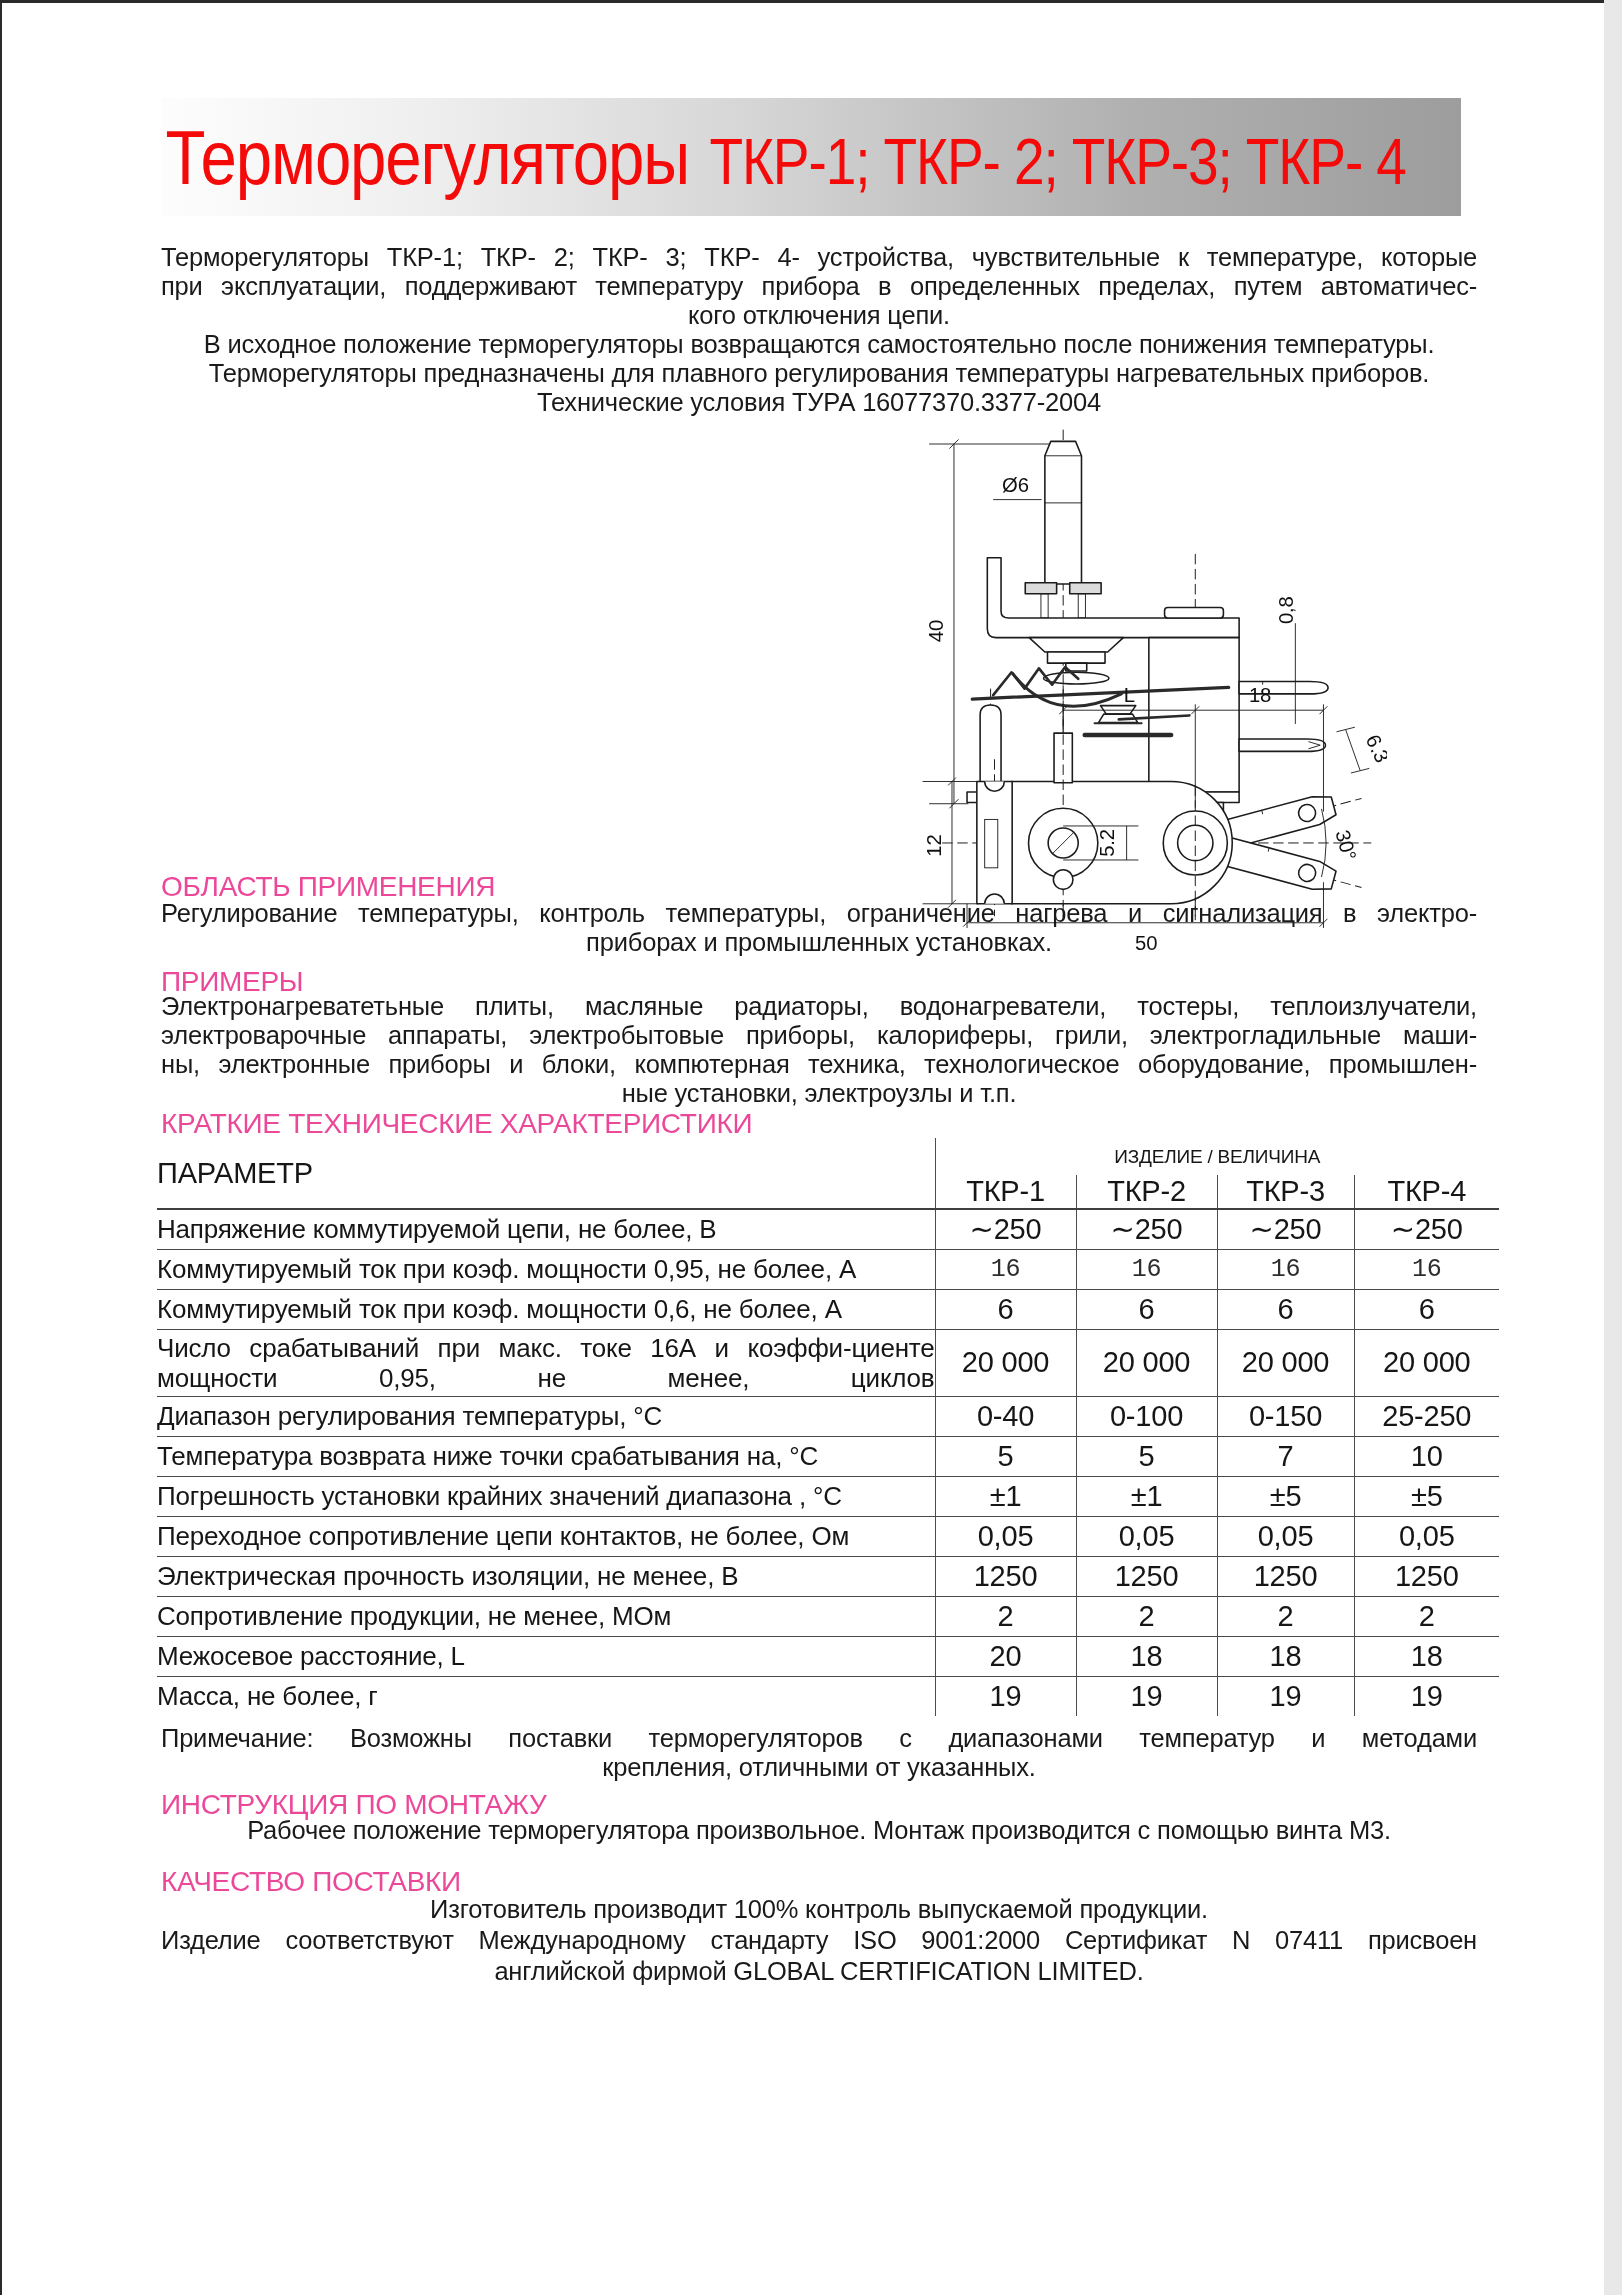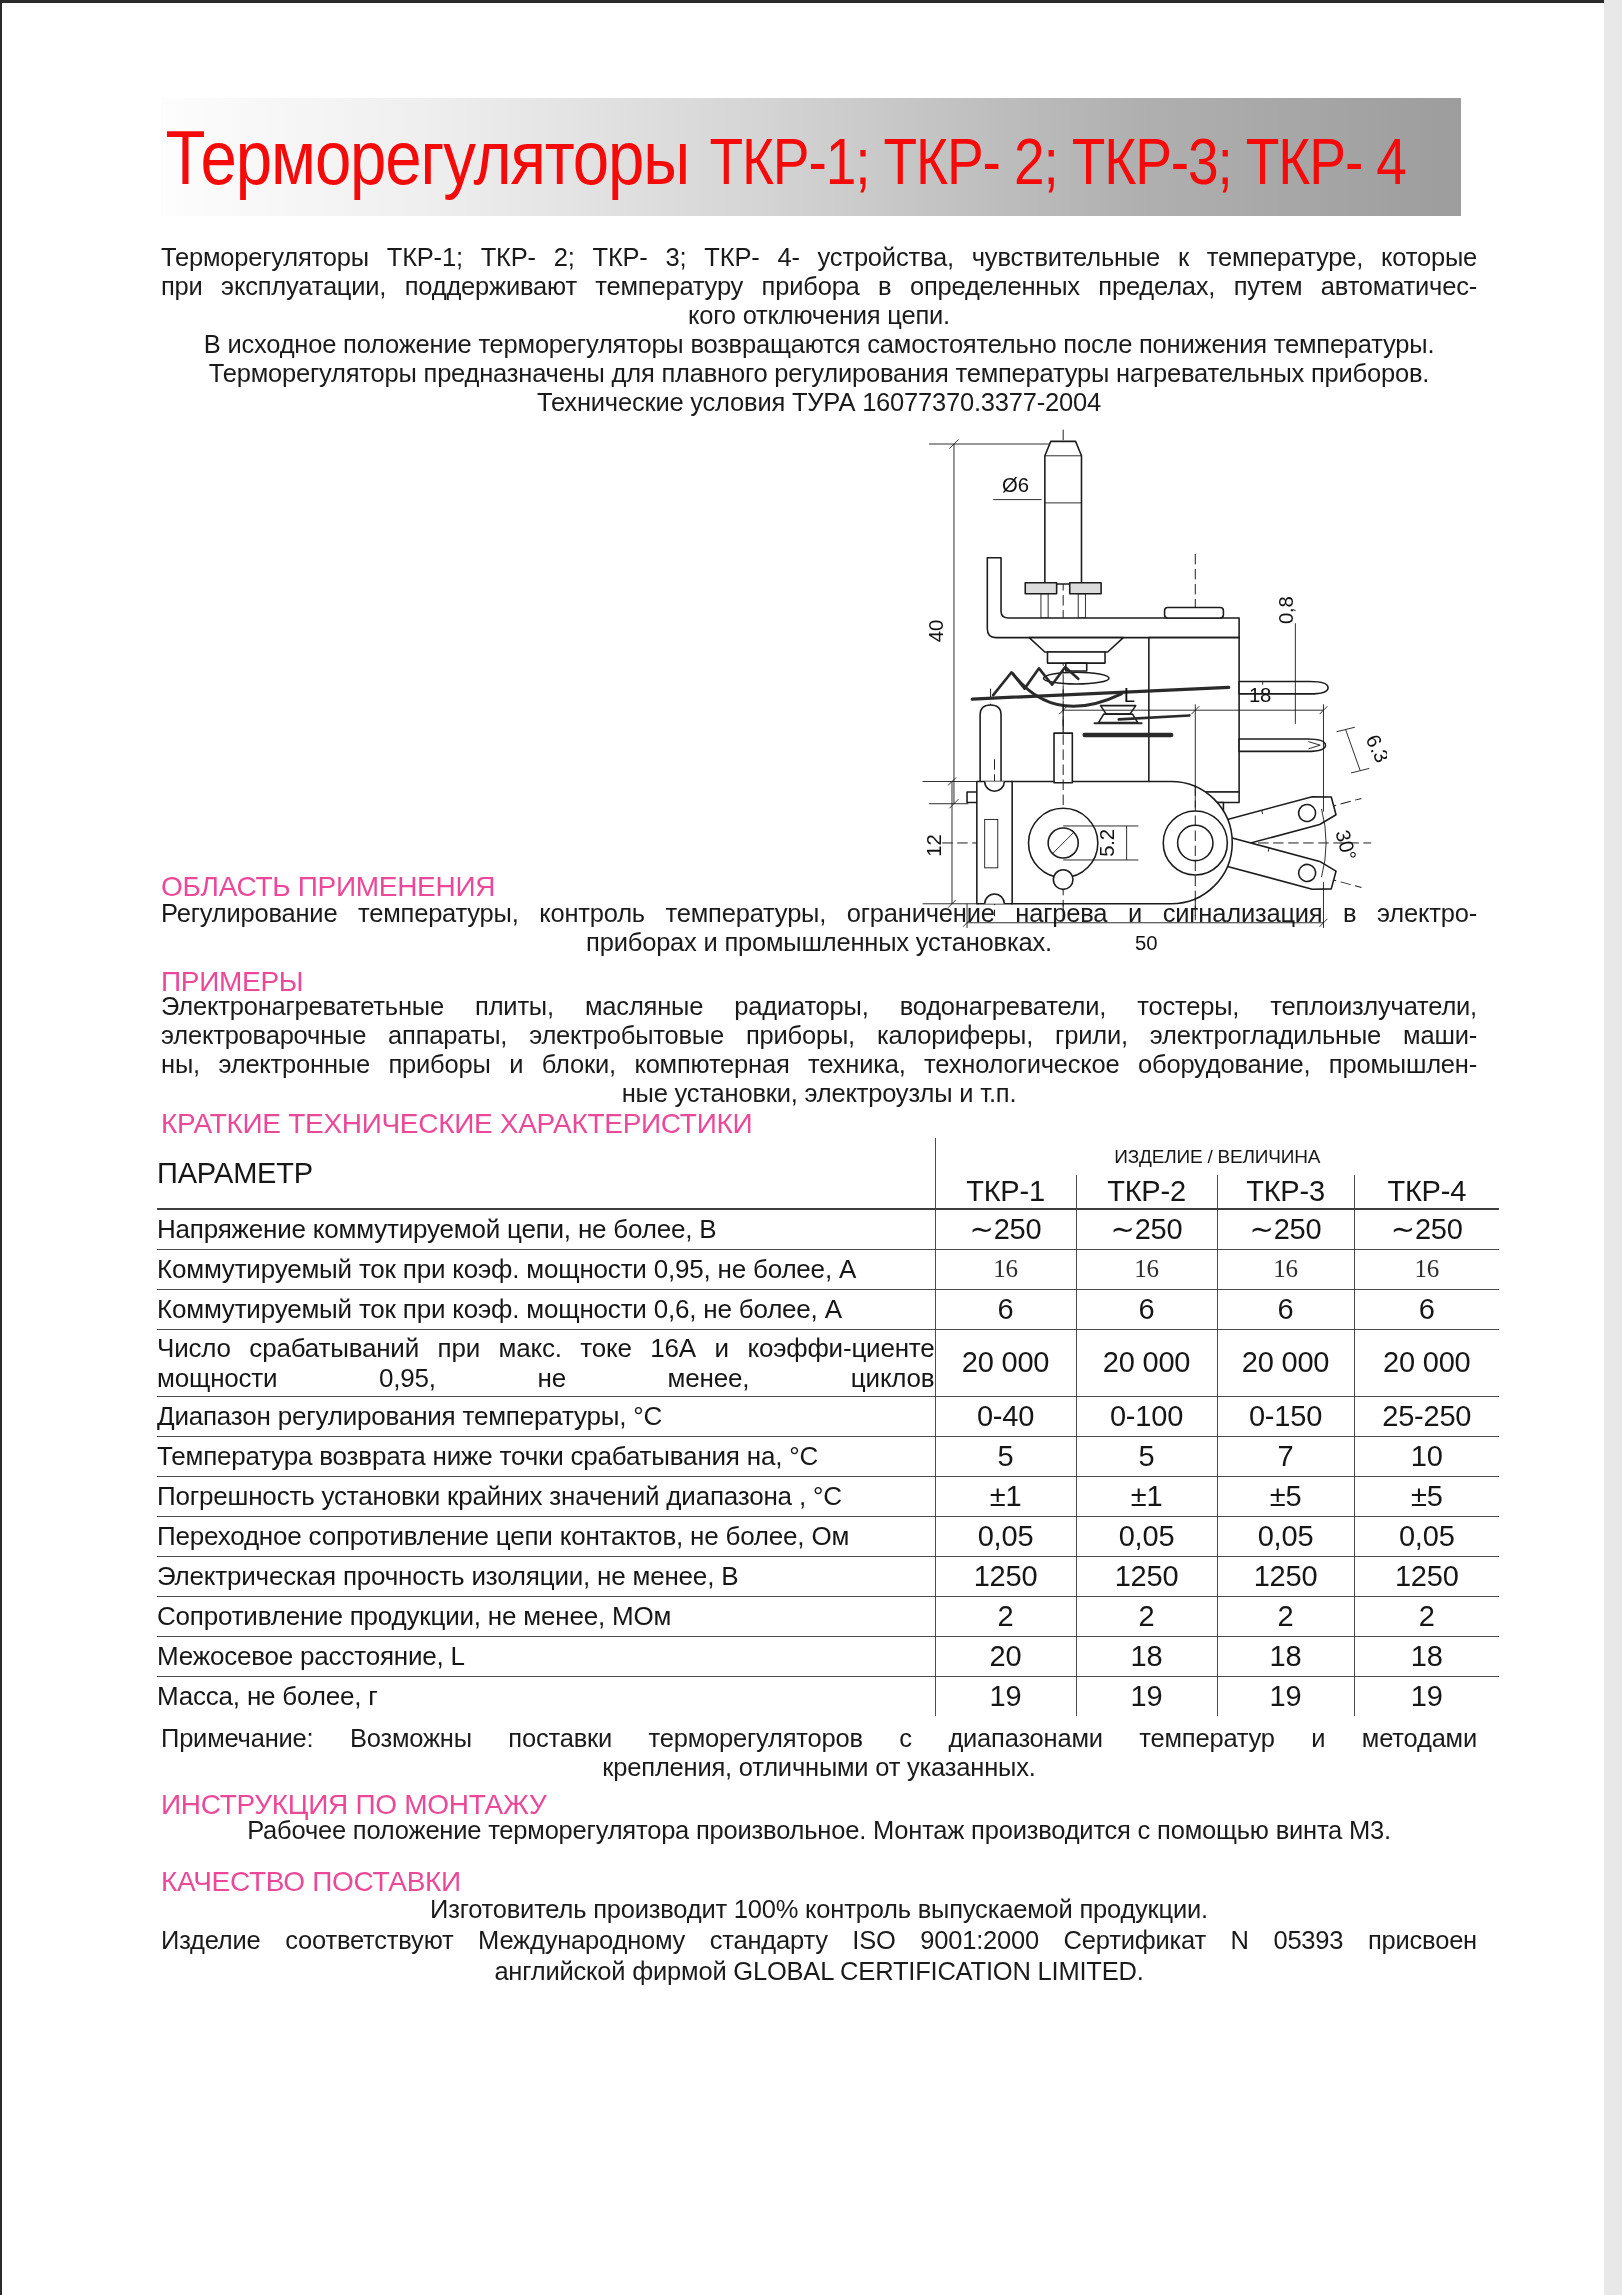--- a/index.html
+++ b/index.html
@@ -49,21 +49,21 @@
   th.group-h{text-align:center;font-size:19px;height:37px;border-left:1.3px solid #4c4c4c;vertical-align:middle;}
   th.col-h{text-align:center;font-size:29px;height:31px;border-left:1.3px solid #4c4c4c;vertical-align:top;}
   .hdr-b{border-bottom:2.6px solid #3f3f3f;}
   tr.r{height:40px;}
   tr.r.tall-row{height:67px;}
   tr.r td{border-bottom:1.6px solid #4a4a4a;}
   tr.r:last-child td{border-bottom:none;}
   td.label{font-size:26px;padding-left:31px;padding-right:9.2px;text-align:left;vertical-align:middle;line-height:30px;}
   tr.tall-row td.label{text-align:justify;text-align-last:justify;}
   td.v{border-left:1.3px solid #4c4c4c;text-align:center;font-size:29px;vertical-align:middle;}
-  tr.mono-row td.v{font-family:Liberation Serif, serif;font-size:25px;color:#2d2d2d;}
+  tr.mono-row td.v{font-family:Liberation Mono, monospace;font-size:25px;color:#2d2d2d;}
 
   
   #drawing{position:absolute;left:844px;top:393px;width:543px;height:569px;}
   #drawing svg{font-family:"Liberation Sans","DejaVu Sans",sans-serif;}
   .ln{stroke:#1c1c1c;stroke-width:2.4;fill:none;stroke-linejoin:round;}
   .lnf{stroke:#1c1c1c;stroke-width:2.4;fill:#ffffff;stroke-linejoin:round;}
   .fillg{fill:#dcdcdc;}
   .thin{stroke:#1c1c1c;stroke-width:1.4;fill:none;}
   .dash{stroke:#1c1c1c;stroke-width:1.5;fill:none;stroke-dasharray:16 7;}
   .thick{stroke:#2a2a2a;fill:none;stroke-linecap:round;stroke-linejoin:round;}
@@ -385,18 +385,18 @@
         <div class="tline">Рабочее положение терморегулятора произвольное.  Монтаж производится с помощью винта М3.</div>
       </div>
     </div>
 
   <div id="h-quality" class="h">КАЧЕСТВО ПОСТАВКИ</div>
   <div id="quality-text" class="block">
       <div class="para">
         <div class="tline">Изготовитель производит 100% контроль выпускаемой продукции.</div>
       </div>
       <div class="para">
-        <div class="tline">Изделие соответствуют Международному стандарту ISO 9001:2000 Сертификат N 05393 присвоен</div>
+        <div class="tline">Изделие соответствуют Международному стандарту ISO 9001:2000 Сертификат N 07411 присвоен</div>
         <div class="tline">английской фирмой  GLOBAL CERTIFICATION LIMITED.</div>
       </div>
     </div>
 </div>
 
 
 </body></html>

